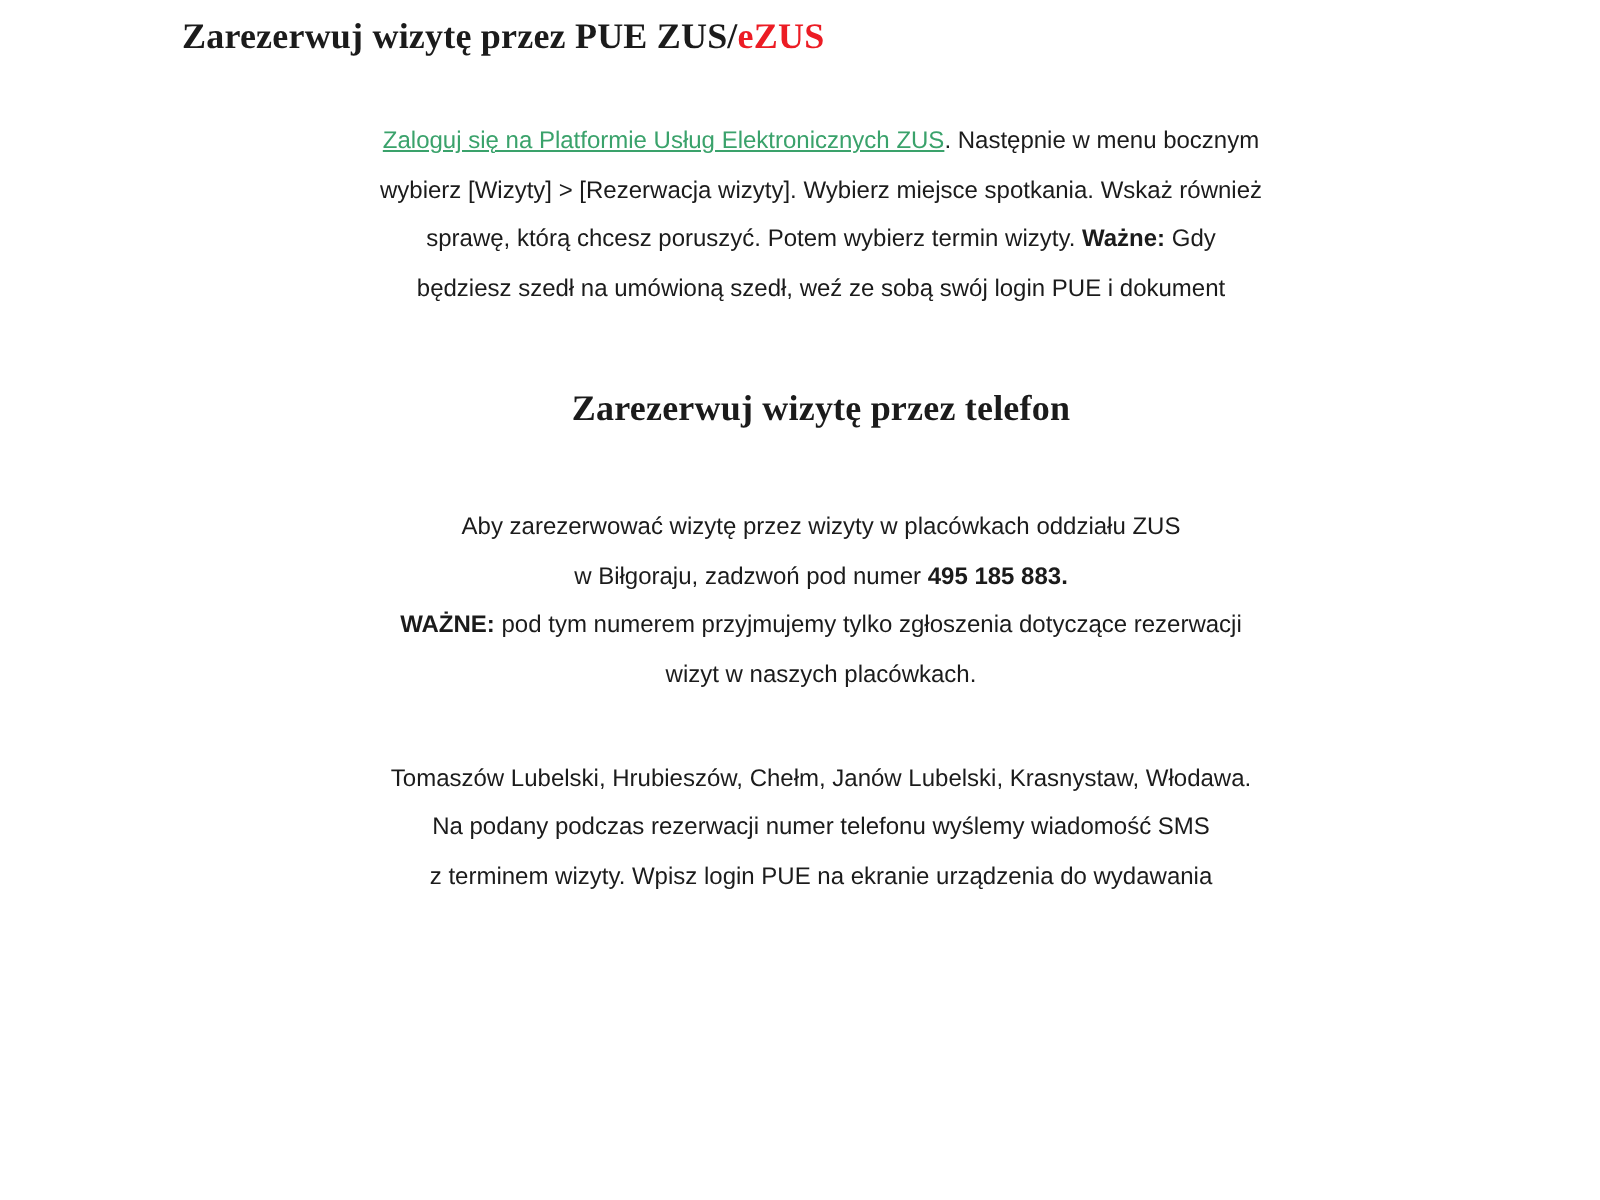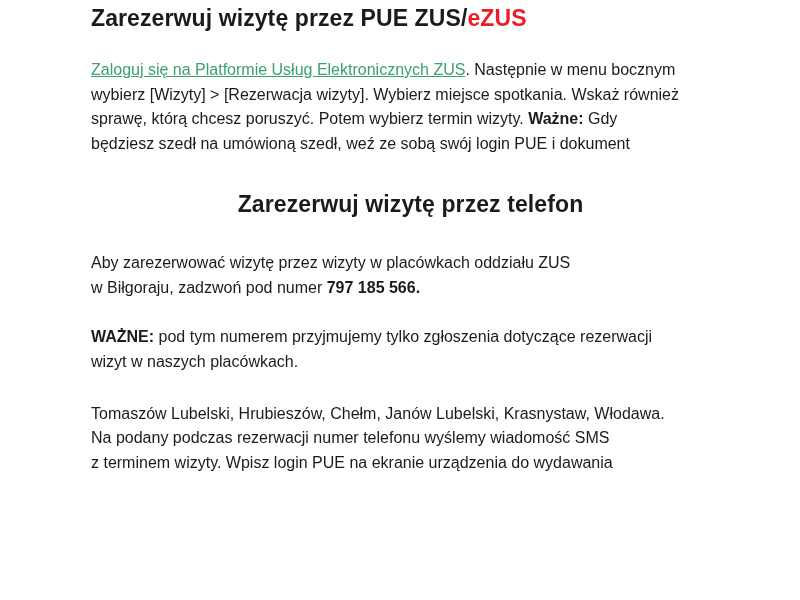--- a/index.html
+++ b/index.html
@@ -16,34 +16,36 @@
     color:var(--text-color);
     font-family:"Liberation Sans",sans-serif;
   }
   .page{
     width:800px;height:600px;
     padding:7px 70px 0 91px;
   }
   .block{white-space:nowrap;}
   .block.heading{
     font-weight:700;
-    font-size:23px;
+    font-size:18px;
     line-height:22px;
     letter-spacing:0.1px;
+    font-family:Liberation Serif, serif;
   }
   .block.paragraph{
-    font-size:16px;
+    font-size:12px;
     line-height:24.7px;
+    text-align:center;
   }
   
   #doc > :nth-child(1){margin-top:0;}
   #doc > :nth-child(2){margin-top:29px;}
   #doc > :nth-child(3){margin-top:36px;text-align:center;}
   #doc > :nth-child(4){margin-top:36px;}
-  #doc > :nth-child(5){margin-top:25px;}
+  #doc > :nth-child(5){}
   #doc > :nth-child(6){margin-top:27px;}
   #doc > :nth-child(7){margin-top:29px;}
   .run-bold{font-weight:700;}
   .run-red{color:var(--red);font-weight:700;}
   .run-link{
     color:var(--green);
     text-decoration:underline;
     text-decoration-color:var(--green);
     cursor:pointer;
   }
@@ -60,21 +62,21 @@
         <div class="line"><span class="run-link">Zaloguj się na Platformie Usług Elektronicznych ZUS</span><span>. Następnie w menu bocznym</span></div>
         <div class="line"><span>wybierz [Wizyty] &gt; [Rezerwacja wizyty]. Wybierz miejsce spotkania. Wskaż również</span></div>
         <div class="line"><span>sprawę, którą chcesz poruszyć. Potem wybierz termin wizyty. </span><span class="run-bold">Ważne:</span><span> Gdy</span></div>
         <div class="line"><span>będziesz szedł na umówioną szedł, weź ze sobą swój login PUE i dokument</span></div>
       </div>
       <div class="block heading">
         <div class="line"><span>Zarezerwuj wizytę przez telefon</span></div>
       </div>
       <div class="block paragraph">
         <div class="line"><span>Aby zarezerwować wizytę przez wizyty w placówkach oddziału ZUS</span></div>
-        <div class="line"><span>w Biłgoraju, zadzwoń pod numer </span><span class="run-bold">797 185 566.</span></div>
+        <div class="line"><span>w Biłgoraju, zadzwoń pod numer </span><span class="run-bold">495 185 883.</span></div>
       </div>
       <div class="block paragraph">
         <div class="line"><span class="run-bold">WAŻNE:</span><span> pod tym numerem przyjmujemy tylko zgłoszenia dotyczące rezerwacji</span></div>
         <div class="line"><span>wizyt w naszych placówkach.</span></div>
       </div>
       <div class="block paragraph">
         <div class="line"><span>Tomaszów Lubelski, Hrubieszów, Chełm, Janów Lubelski, Krasnystaw, Włodawa.</span></div>
         <div class="line"><span>Na podany podczas rezerwacji numer telefonu wyślemy wiadomość SMS</span></div>
         <div class="line"><span>z terminem wizyty. Wpisz login PUE na ekranie urządzenia do wydawania</span></div>
       </div>

